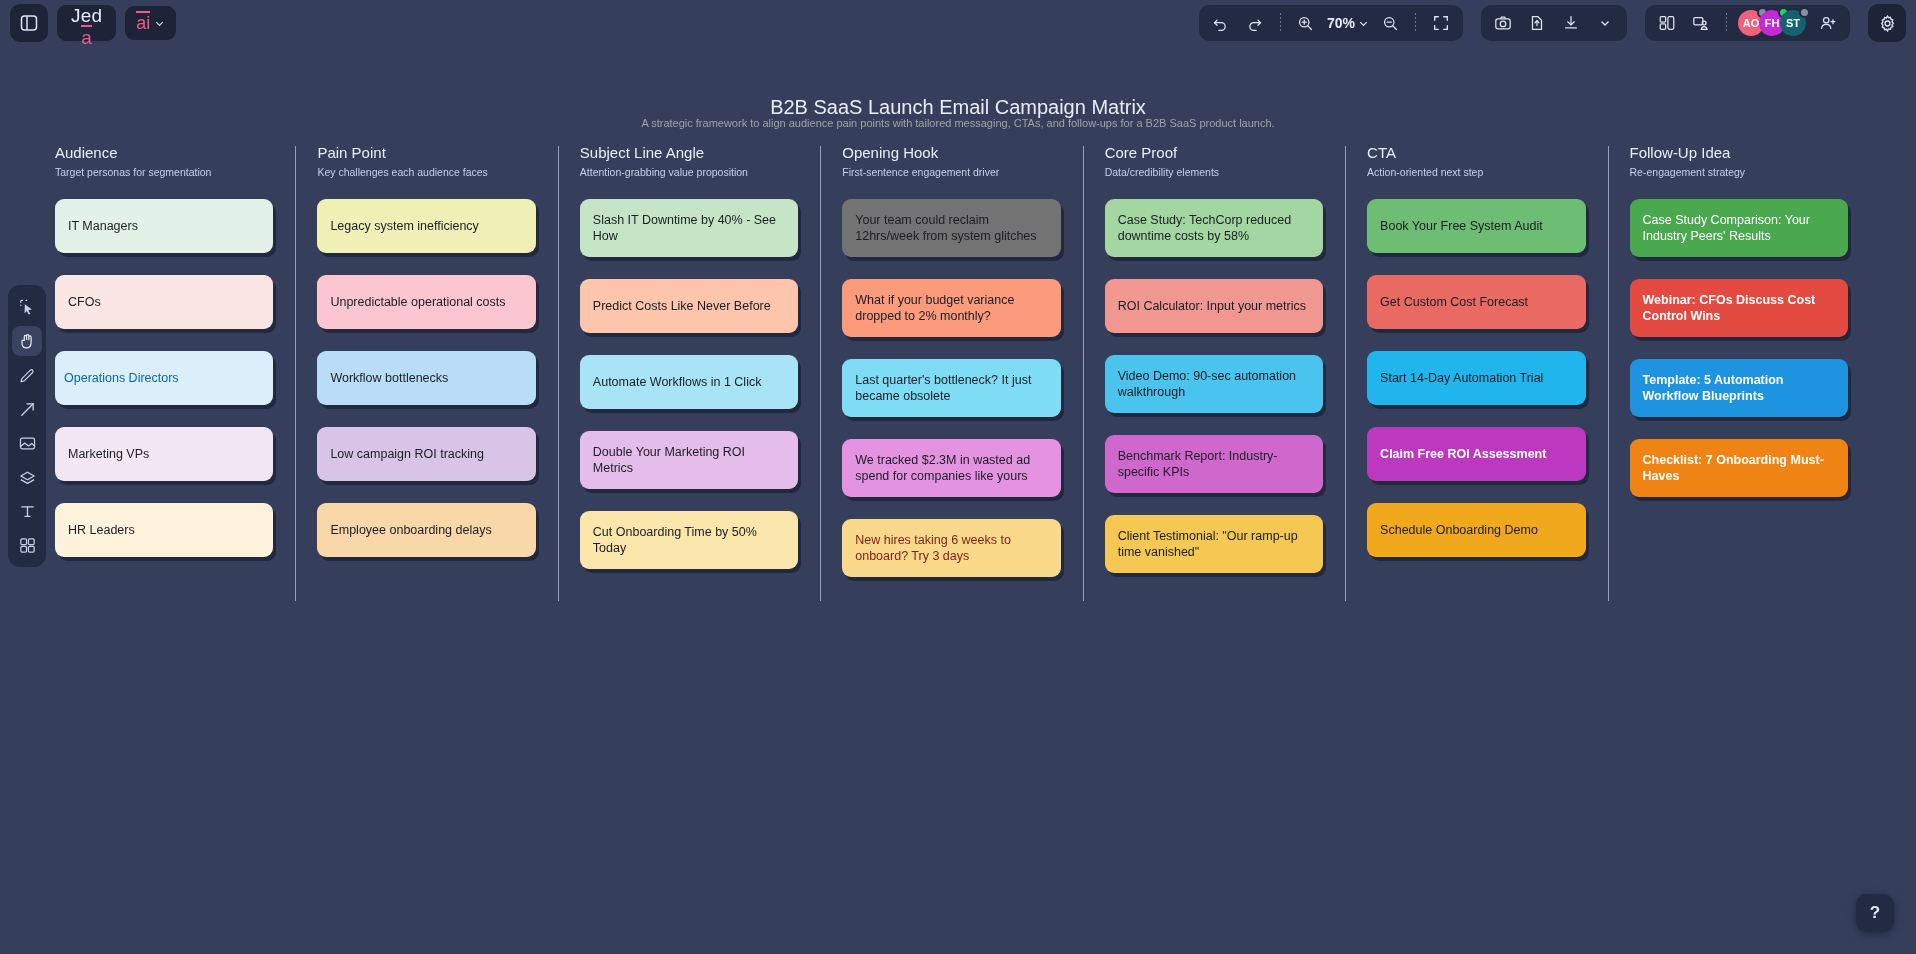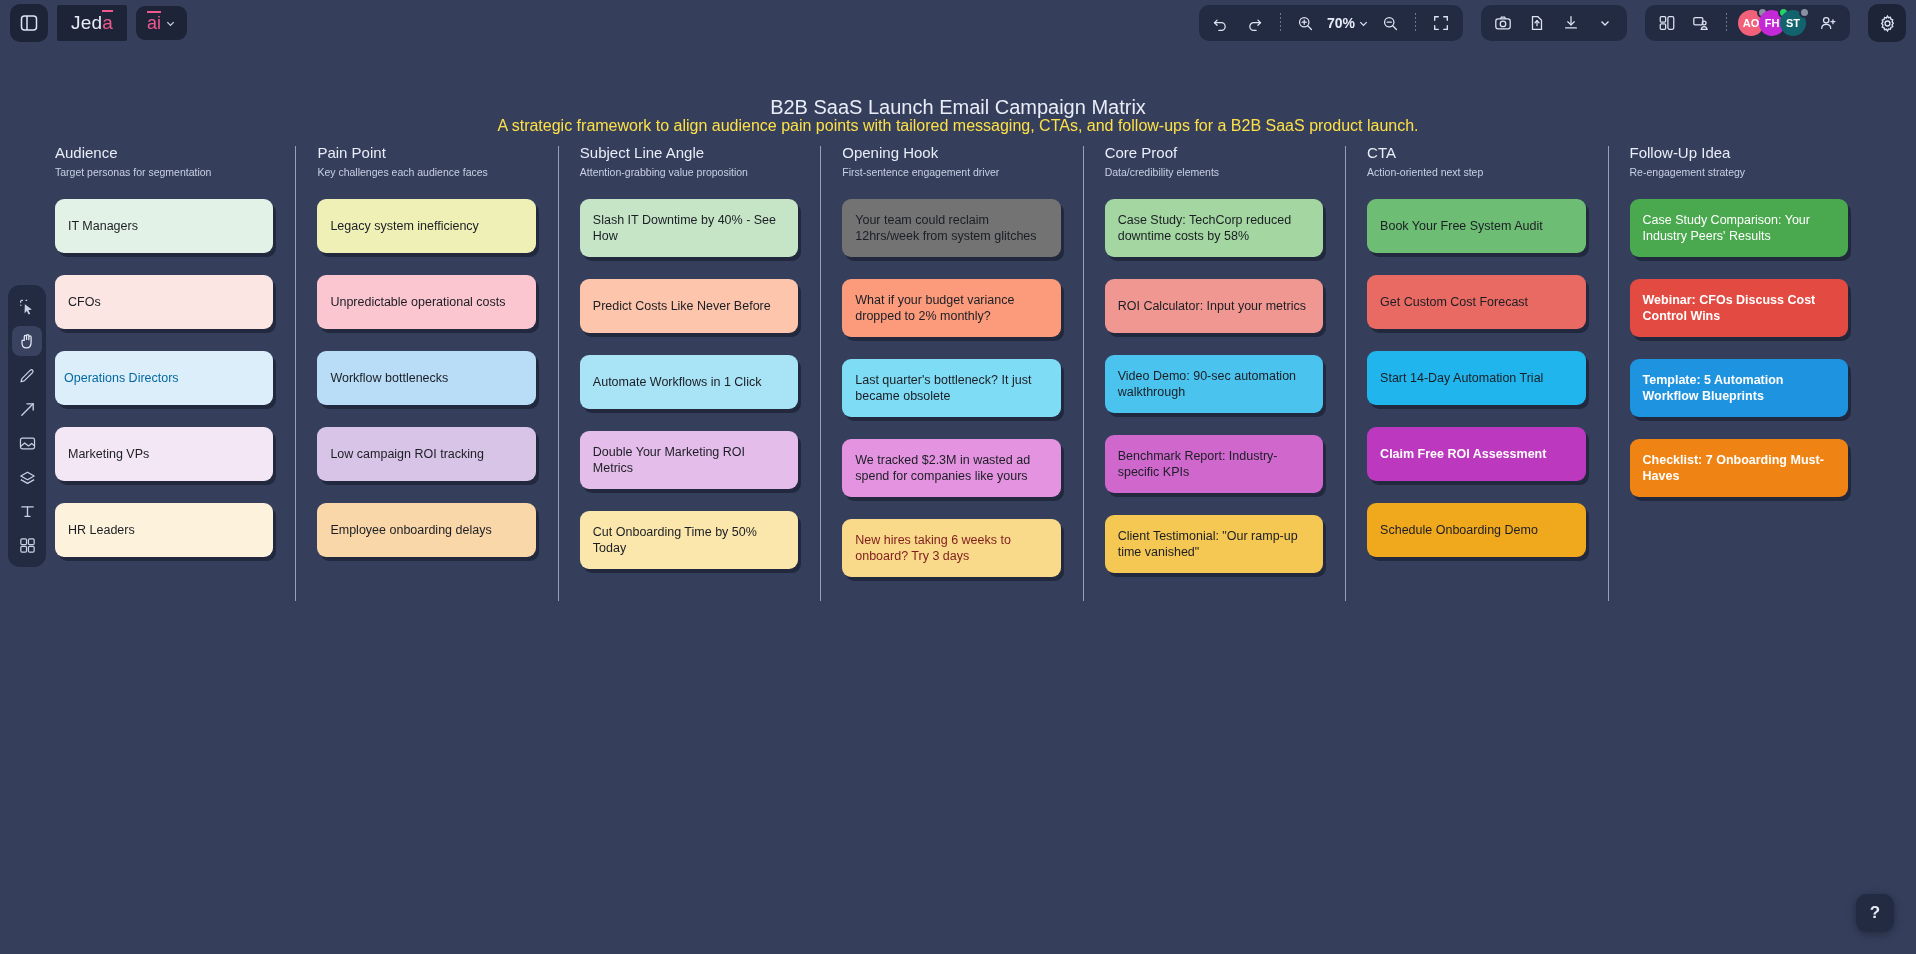--- a/index.html
+++ b/index.html
@@ -18,23 +18,23 @@
   }
   .tb-left { display: flex; align-items: center; gap: 9px; }
   .tb-right { margin-left: auto; display: flex; align-items: center; gap: 18px; }
 
   .icon-btn {
     width: 38px; height: 38px; border-radius: 10px;
     background: #1d2438; display: flex; align-items: center;
     justify-content: center; cursor: pointer;
   }
   .brand-pill {
-    height: 36px; border-radius: 2px; background: #1d2438;
+    height: 36px; border-radius: 9px; background: #1d2438;
     display: flex; align-items: center; padding: 0 14px;
-    color: #e8ecf6; font-size: 19px; letter-spacing: .2px; cursor: pointer;
+    color: #e8ecf6; font-size: 19px; letter-spacing: .2px; cursor: pointer; flex-direction: column;
   }
   .brand-pill .acc { color: #f0578c; }
   .ai-pill {
     height: 34px; border-radius: 9px; background: #1d2438;
     display: flex; align-items: center; gap: 4px; padding: 0 11px;
     color: #f0578c; font-size: 18px; cursor: pointer;
   }
   .ovr { position: relative; display: inline-block; }
   .ovr::before {
     content: ""; position: absolute; left: 0; right: 0; top: -2px;
@@ -84,21 +84,21 @@
   .tool.active { background: #39425e; }
 
   
   .canvas { position: absolute; top: 46px; left: 0; right: 0; bottom: 0; }
   .doc-title {
     position: absolute; top: 50px; left: 0; right: 0; text-align: center;
     color: #e9edf7; font-size: 20px; font-weight: normal;
   }
   .doc-sub {
     position: absolute; top: 71px; left: 0; right: 0; text-align: center;
-    color: #fde047; font-size: 16px;
+    color: #a3a3a3; font-size: 11px;
   }
 
   .board {
     position: absolute; top: 98px; left: 55px; right: 46px;
     display: flex;
   }
   .col { position: relative; flex: 1 1 0; padding-right: 22px; }
   .col + .col { padding-left: 22px; }
   .col + .col::before {
     content: ""; position: absolute; left: 0; top: 2px;

